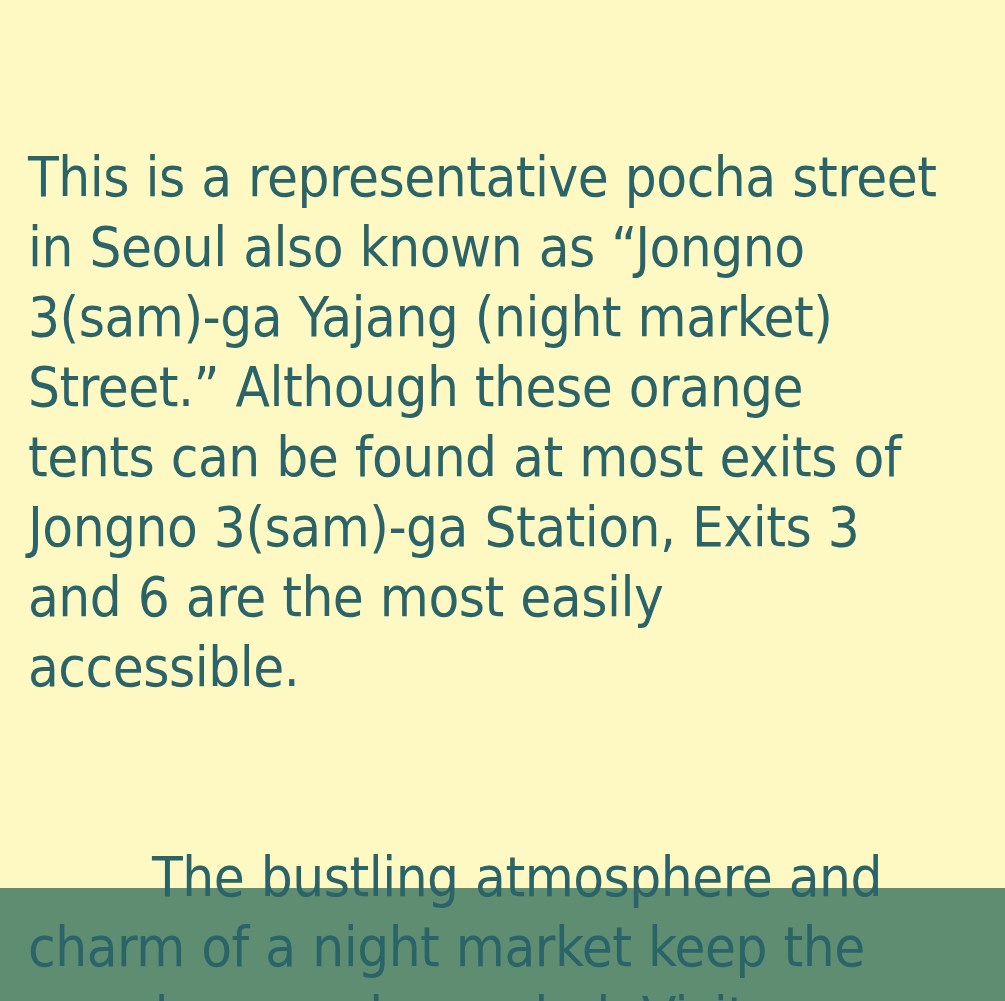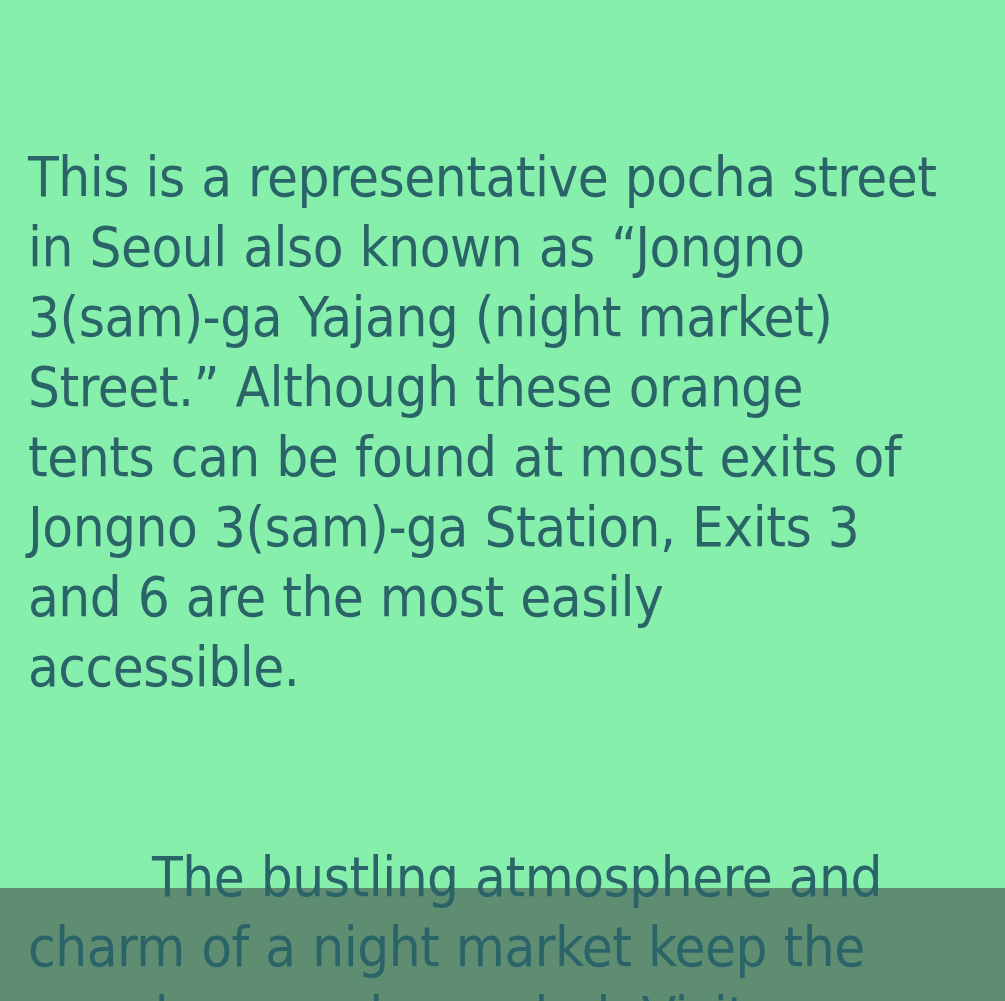--- a/index.html
+++ b/index.html
@@ -12,21 +12,21 @@
     background: #5f8d72;
     font-family: "Liberation Sans", sans-serif;
     overflow: hidden;
   }
   .page {
     position: relative;
     width: 1005px;
     height: 888px;
     box-sizing: border-box;
     padding: 0 60px 0 28px;
-    background: #86efac;
+    background: #fef9c3;
   }
   .body-text {
     margin: 0;
     padding-top: 2px;
     color: #2b6468;
     font-family: "DejaVu Sans Condensed", "Liberation Sans", sans-serif;
     font-size: 56px;
     font-weight: 400;
     line-height: 70px;
     letter-spacing: -0.5px;

